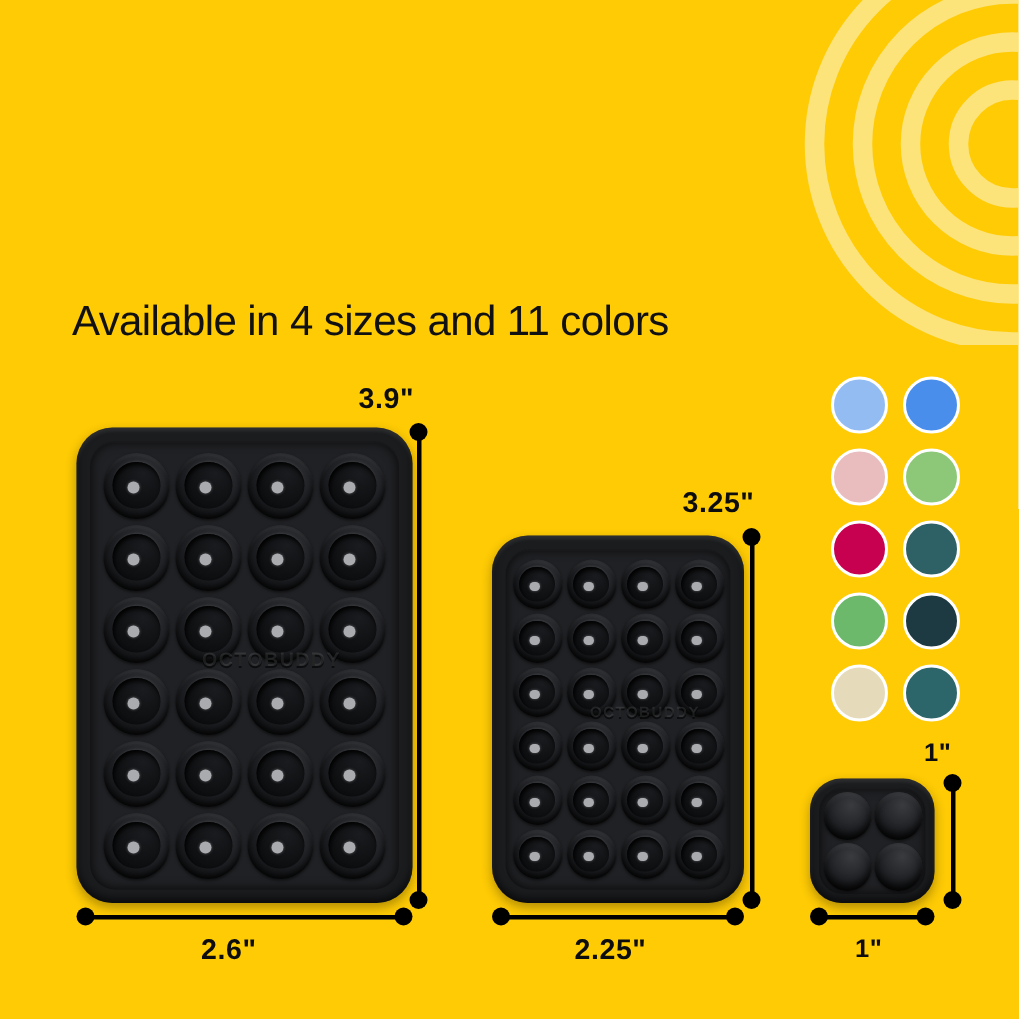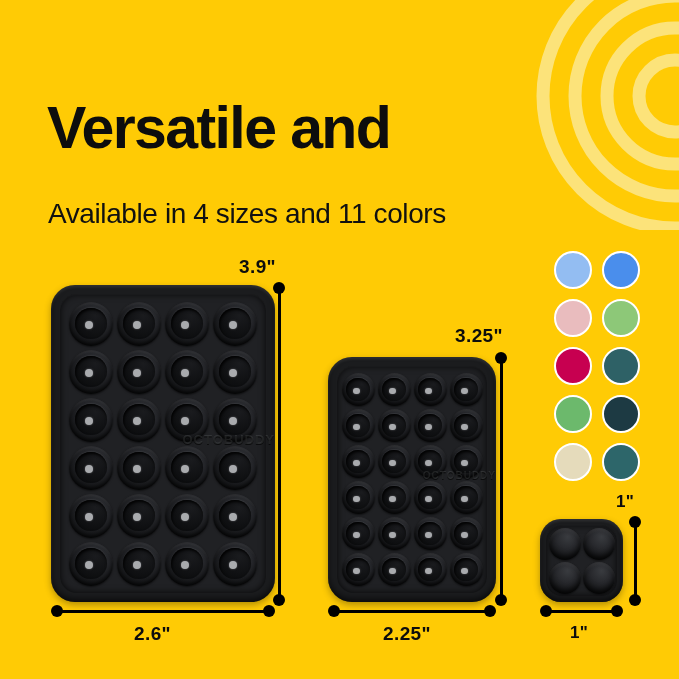--- a/index.html
+++ b/index.html
@@ -145,21 +145,21 @@
       radial-gradient(circle at 58% 28%, #393b3f 0%, #27282c 40%, #151618 74%, #0a0b0c 100%);
     box-shadow: inset 0 -3px 6px rgba(0,0,0,0.9),
                 inset 0 2px 3px rgba(255,255,255,0.09),
                 0 1px 2px rgba(0,0,0,0.5);
   }
 
   .logo {
     position: absolute;
     left: 0;
     right: 0;
-    text-align: right;
+    text-align: center;
     color: rgba(150,152,157,0.17);
     font-weight: bold;
     letter-spacing: 1px;
     text-shadow: 0 1px 0 rgba(0,0,0,0.6);
     pointer-events: none;
     user-select: none;
     margin-left: 36px;
   }
 
   
@@ -194,21 +194,20 @@
   <svg class="arcs" viewBox="0 0 200 230" xmlns="http://www.w3.org/2000/svg">
     <g fill="none" stroke="#FCE37A" stroke-width="13">
       <circle cx="196" cy="96" r="36"></circle>
       <circle cx="196" cy="96" r="68"></circle>
       <circle cx="196" cy="96" r="100"></circle>
       <circle cx="196" cy="96" r="132"></circle>
     </g>
   </svg>
 
   <h1 class="headline">
-    <span class="line">Versatile and</span>
   </h1>
 
   <div class="subtitle">Available in 4 sizes and 11 colors</div>
 
   <div class="swatches">
     <div class="swatch-cell">
         <span class="swatch" style="background: rgb(147, 189, 242);"></span>
       </div>
     <div class="swatch-cell">
         <span class="swatch" style="background: rgb(74, 142, 236);"></span>

